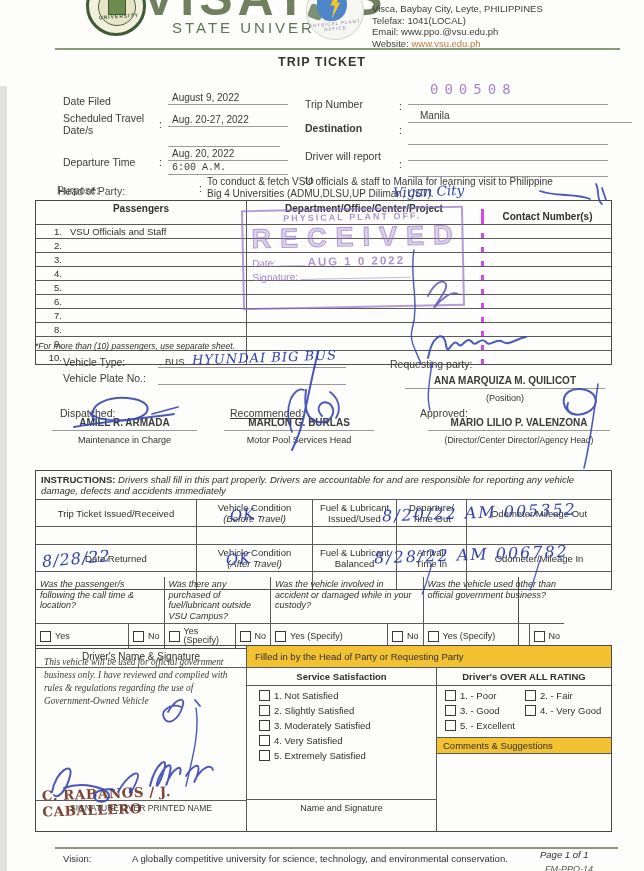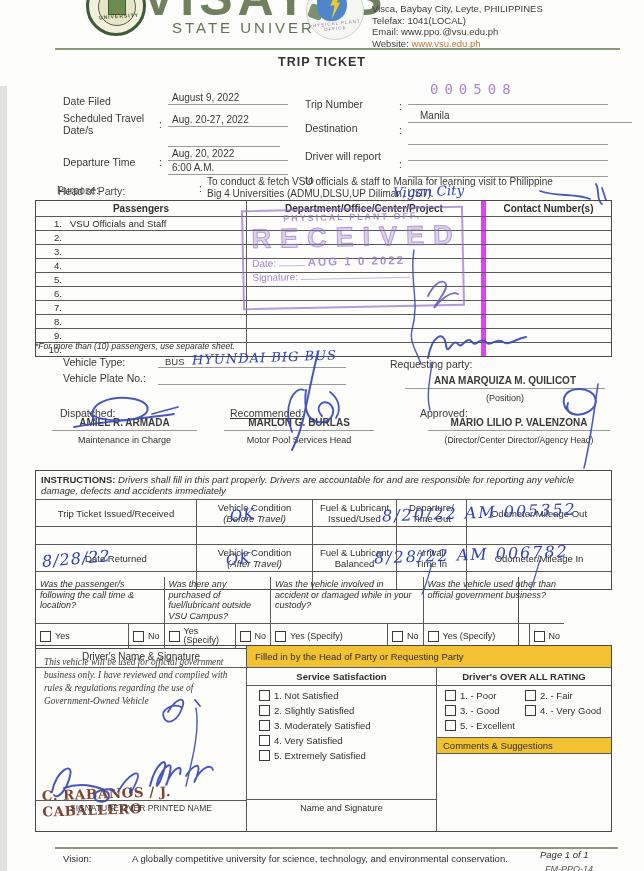--- a/index.html
+++ b/index.html
@@ -44,21 +44,21 @@
   .ul{border-bottom:1px solid #9a9a9a;}
   .colon{font-size:10.5px;color:#3a3a3a;}
 
   
   .ptable{left:35px;top:200px;width:577px;border:1.5px solid #4a4a4a;box-sizing:border-box;background:transparent;}
   .prow{display:flex;border-top:1px solid #5a5a5a;}
   .prow.first{border-top:none;}
   .pc{box-sizing:border-box;font-size:9.5px;padding:1px 4px;}
   .pc1{width:210px;}
   .pc2{width:235px;border-left:1px solid #5a5a5a;}
-  .pc3{flex:1;border-left:5px solid #d946ef;}
+  .pc3{flex:1;border-left:3px solid #d946ef;margin-top:8px;}
   .phead{font-size:10px;font-weight:600;text-align:center;padding:2px 0;}
   .pnum{display:inline-block;width:22px;text-align:right;margin-right:8px;}
 
   .rstamp{left:242px;top:208px;width:222px;height:100px;border:2px solid rgba(146,115,198,.7);
         transform:rotate(-1.2deg);color:#9273c6;box-sizing:border-box;padding:2px 8px;}
   .rstamp .office{font-size:9px;font-weight:bold;letter-spacing:2px;opacity:.75;text-align:center;}
   .rstamp .received{font-size:27px;font-weight:bold;letter-spacing:9px;text-align:center;
         color:rgba(146,115,198,.3);-webkit-text-stroke:1px rgba(146,115,198,.65);line-height:30px;}
   .rstamp .srow{font-size:10px;opacity:.85;margin-top:3px;}
   .rstamp .dval{font-weight:bold;font-size:11.5px;letter-spacing:2px;opacity:.9;}
@@ -148,27 +148,27 @@
 
   <div class="abs lbl" style="left:63px;top:112px;">Scheduled Travel</div>
   <div class="abs lbl" style="left:63px;top:124px;">Date/s</div>
   <div class="abs colon" style="left:159px;top:118px;">:</div>
   <div class="abs val ul" style="left:168px;top:114px;width:112px;padding:0 4px 1px;">Aug. 20-27, 2022</div>
   <div class="abs ul" style="left:168px;top:134px;width:112px;height:12px;"></div>
 
   <div class="abs lbl" style="left:63px;top:156px;">Departure Time</div>
   <div class="abs colon" style="left:159px;top:156px;">:</div>
   <div class="abs val ul" style="left:168px;top:148px;width:112px;padding:0 4px 1px;">Aug. 20, 2022</div>
-  <div class="abs val ul" style="left:168px;top:162px;width:112px;padding:0 4px 1px;">6:00 A.M.</div>
+  <div class="abs val ul" style="left:168px;top:162px;width:112px;padding:0 4px 1px;font-family:Liberation Mono, monospace;">6:00 A.M.</div>
 
   <div class="abs lbl" style="left:305px;top:98px;">Trip Number</div>
   <div class="abs colon" style="left:399px;top:100px;">:</div>
   <div class="abs ul" style="left:408px;top:92px;width:200px;height:12px;"></div>
 
-  <div class="abs lbl" style="left:305px;top:122px;">Destination</div>
+  <div class="abs lbl" style="left:305px;top:122px;font-weight:bold;">Destination</div>
   <div class="abs colon" style="left:399px;top:124px;">:</div>
   <div class="abs val ul" style="left:408px;top:110px;width:200px;padding:0 12px 1px;">Manila</div>
   <div class="abs ul" style="left:408px;top:132px;width:200px;height:12px;"></div>
 
   <div class="abs lbl" style="left:305px;top:150px;">Driver will report</div>
   <div class="abs lbl" style="left:305px;top:174px;">to</div>
   <div class="abs colon" style="left:399px;top:158px;">:</div>
   <div class="abs ul" style="left:408px;top:148px;width:200px;height:12px;"></div>
   <div class="abs ul" style="left:408px;top:164px;width:200px;height:12px;"></div>
 

